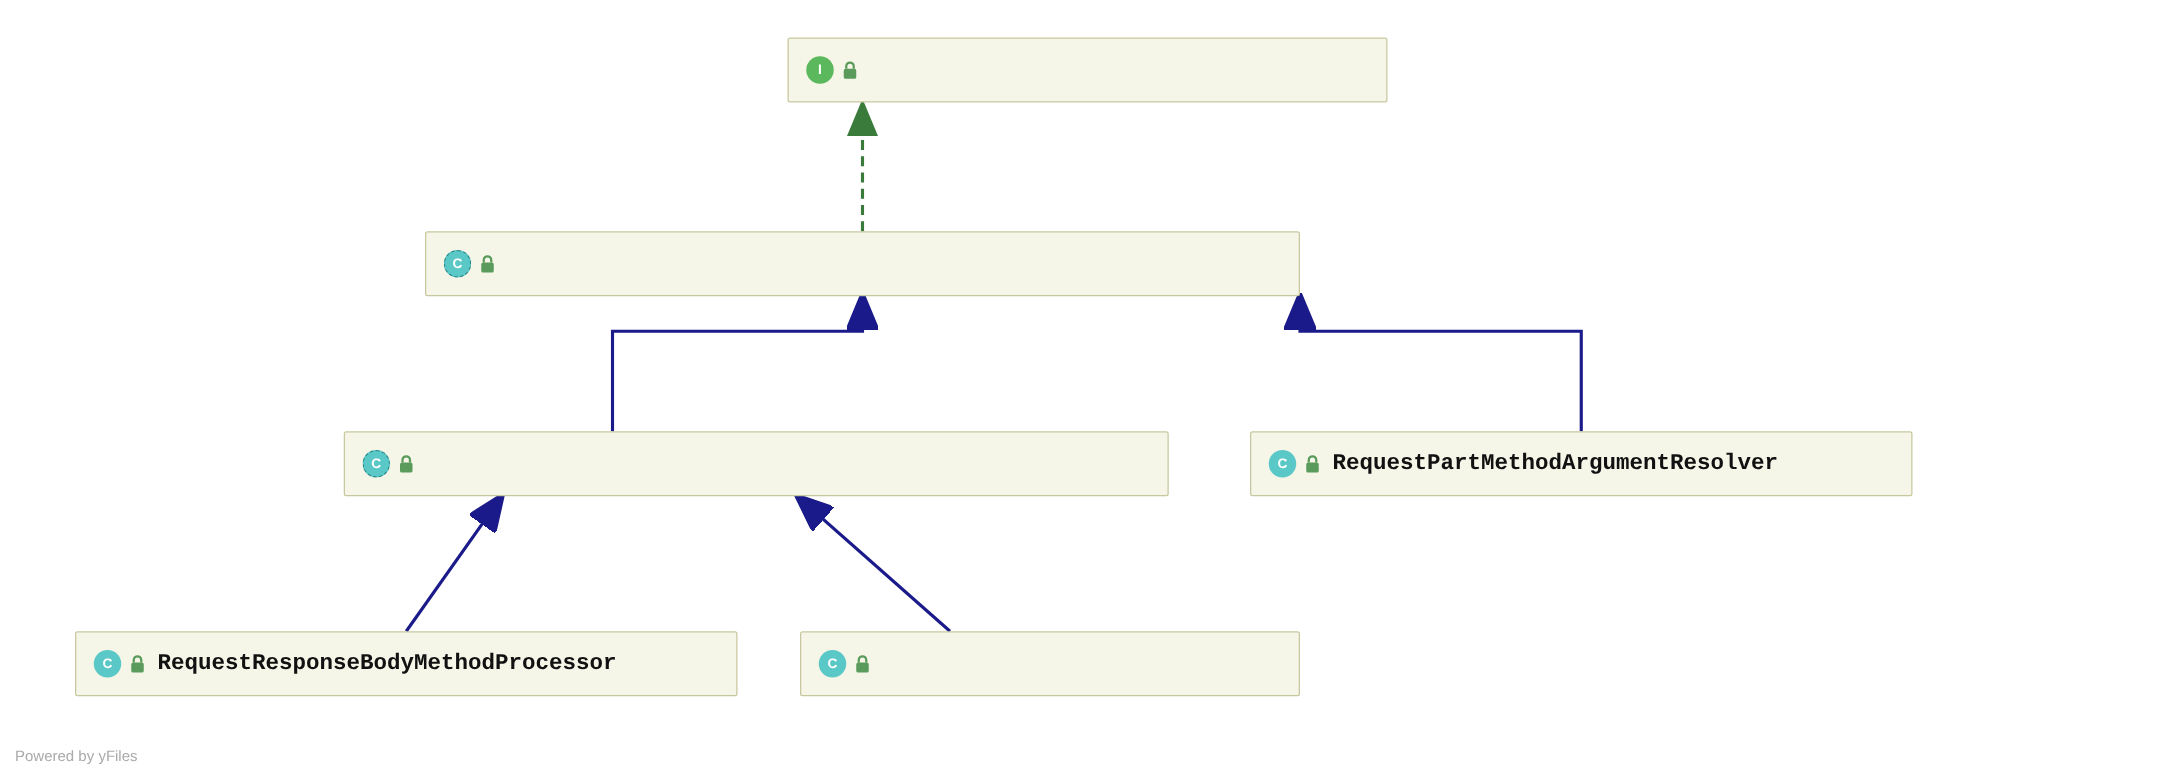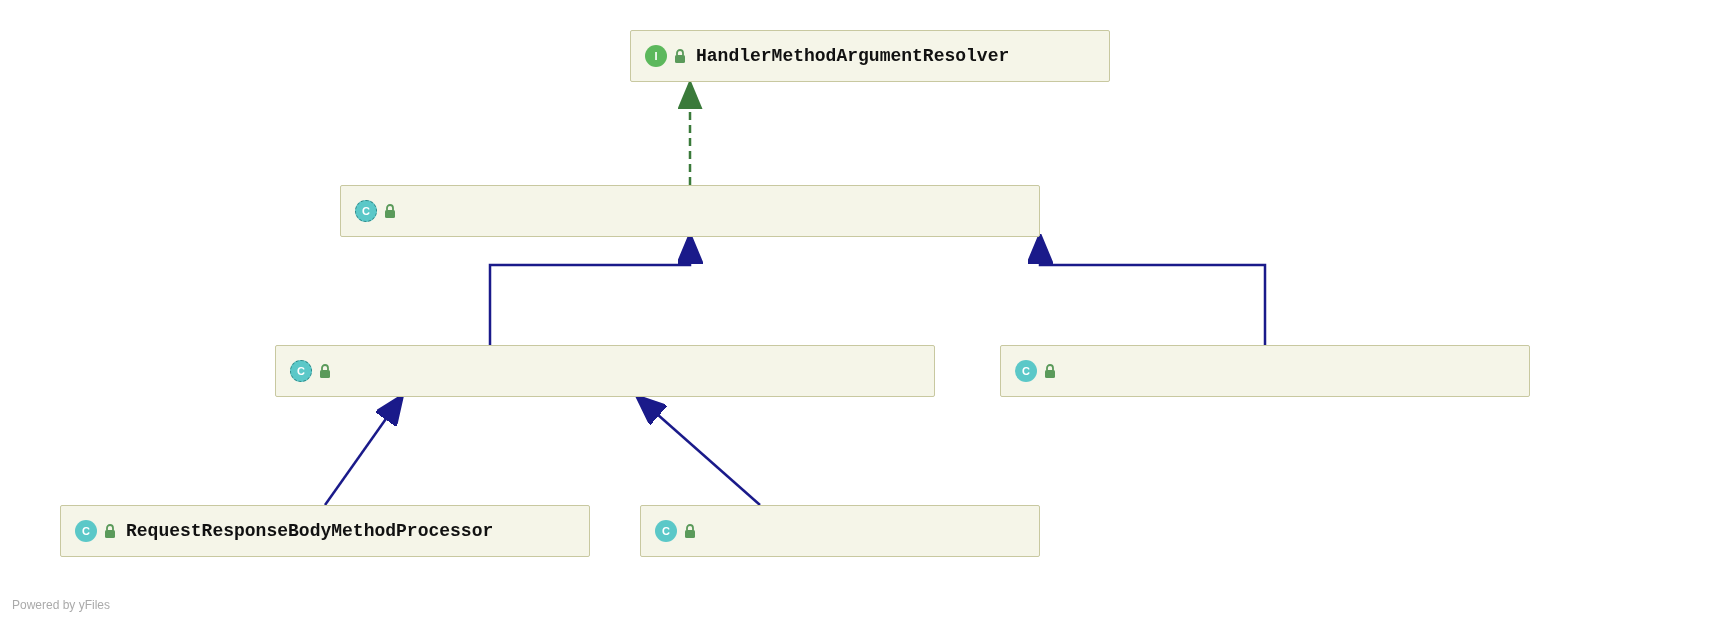--- a/index.html
+++ b/index.html
@@ -117,21 +117,20 @@
 
   <div class="node" style="left: 630px; top: 30px; width: 480px; height: 52px;">
     <span class="node-icon">
       <span class="icon-circle icon-i">I</span>
 
       <svg width="16" height="16" viewBox="0 0 16 16">
         <rect x="3" y="7" width="10" height="8" rx="1.5" fill="#5a9a5a"></rect>
         <path d="M5 7V5a3 3 0 016 0v2" fill="none" stroke="#5a9a5a" stroke-width="1.8"></path>
       </svg>
     </span>
-    <span>HandlerMethodArgumentResolver</span>
   </div>
 
   <div class="node" style="left: 340px; top: 185px; width: 700px; height: 52px;">
     <span class="node-icon">
       <span class="icon-circle icon-c-abstract">C</span>
       <svg width="16" height="16" viewBox="0 0 16 16">
         <rect x="3" y="7" width="10" height="8" rx="1.5" fill="#5a9a5a"></rect>
         <path d="M5 7V5a3 3 0 016 0v2" fill="none" stroke="#5a9a5a" stroke-width="1.8"></path>
       </svg>
     </span>
@@ -148,20 +147,21 @@
   </div>
 
   <div class="node" style="left: 1000px; top: 345px; width: 530px; height: 52px;">
     <span class="node-icon">
       <span class="icon-circle icon-c">C</span>
       <svg width="16" height="16" viewBox="0 0 16 16">
         <rect x="3" y="7" width="10" height="8" rx="1.5" fill="#5a9a5a"></rect>
         <path d="M5 7V5a3 3 0 016 0v2" fill="none" stroke="#5a9a5a" stroke-width="1.8"></path>
       </svg>
     </span>
+    <span>RequestPartMethodArgumentResolver</span>
   </div>
 
   <div class="node" style="left: 60px; top: 505px; width: 530px; height: 52px;">
     <span class="node-icon">
       <span class="icon-circle icon-c">C</span>
       <svg width="16" height="16" viewBox="0 0 16 16">
         <rect x="3" y="7" width="10" height="8" rx="1.5" fill="#5a9a5a"></rect>
         <path d="M5 7V5a3 3 0 016 0v2" fill="none" stroke="#5a9a5a" stroke-width="1.8"></path>
       </svg>
     </span>

